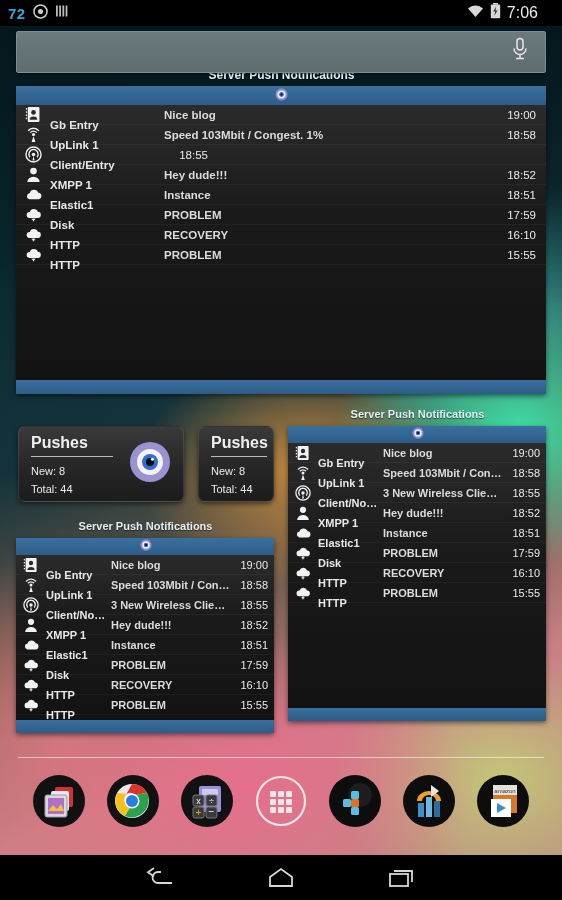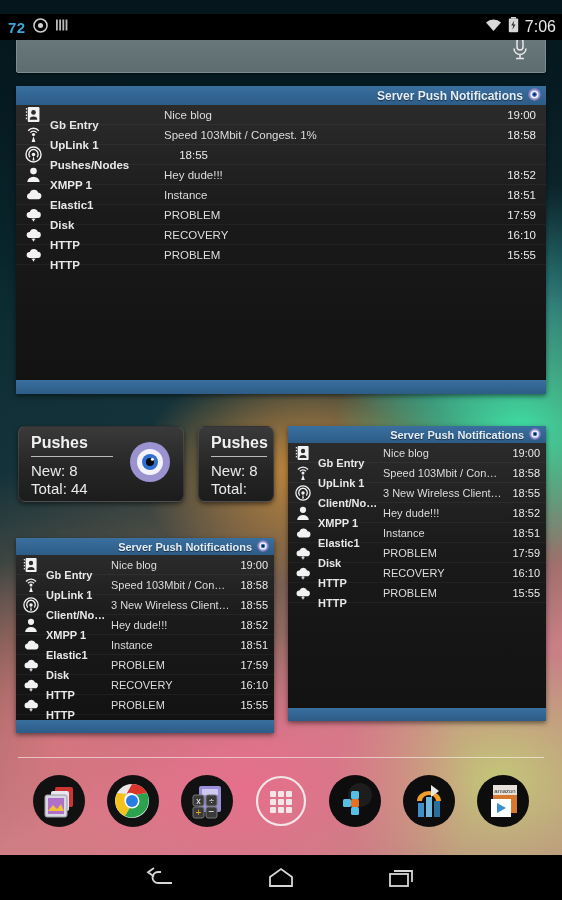--- a/index.html
+++ b/index.html
@@ -23,26 +23,26 @@
       radial-gradient(ellipse 400px 300px at 40px 120px, rgba(10,38,45,1) 0%, rgba(10,38,45,0) 70%),
       linear-gradient(160deg,#08252c 0%, #0a2a30 25%, #15333a 45%, #6a5a4a 62%, #c97f86 80%, #b98a80 100%);
   }
   #wallpaper::after{
     content:""; position:absolute; left:0; top:0; right:0; height:300px;
     background:linear-gradient(180deg, rgba(4,20,26,.92) 0%, rgba(5,24,30,.55) 55%, rgba(5,24,30,0) 100%);
   }
 
   
   #statusbar{
-    position:absolute; left:0; top:14px; width:562px; height:26px;
+    position:absolute; left:0; top:0; width:562px; height:26px;
     background:#000; display:flex; align-items:center; z-index:40;
   }
   .sb-left{ display:flex; align-items:center; gap:7px; padding-left:8px; }
   .sb-num{ color:#3da4d8; font-size:15px; font-weight:bold; letter-spacing:.5px;}
-  .sb-right{ margin-left:auto; display:flex; align-items:center; gap:6px; padding-right:6px; }
+  .sb-right{ margin-left:auto; display:flex; align-items:center; gap:6px; padding-right:24px; }
   .sb-time{ color:#e9e9e9; font-size:16px; }
 
   
   #searchbar{
     position:absolute; left:16px; top:31px; width:530px; height:42px;
     background:linear-gradient(180deg,#6b7a7c 0%,#5d6d70 100%);
     border:1px solid #7e8d8f; border-radius:2px;
     display:flex; align-items:center; z-index:20;
     box-shadow:0 1px 2px rgba(0,0,0,.5);
   }
@@ -51,38 +51,38 @@
     font-size:27px; color:#f2f2f2; padding-left:16px;
     text-shadow:0 1px 1px rgba(0,0,0,.4); line-height:1;
   }
   #mic{ margin-left:auto; padding-right:16px; }
 
   
   .npw{ position:absolute; z-index:15; box-shadow:0 2px 5px rgba(0,0,0,.5); }
   .npw-head{
     background:linear-gradient(180deg,#3a6f9e 0%,#2d5c87 100%);
     display:flex; align-items:center; justify-content:flex-end;
-    padding:0 5px 0 6px; gap:5px;
+    padding:0 5px 0 6px; gap:5px;flex-direction:column;
   }
   .npw-title{
     color:#e4eef6; font-weight:bold; white-space:nowrap;
     text-shadow:0 1px 1px rgba(0,0,0,.55);
   }
   .npw-body{
     background:linear-gradient(180deg,#2b2b2b 0%,#1a1a1a 40%,#121212 100%);
     overflow:hidden;
   }
   .npw-foot{ background:linear-gradient(180deg,#3a6f9e 0%,#2d5c87 100%); }
   .nrow{
     display:flex; align-items:center; white-space:nowrap;
     border-bottom:1px solid rgba(255,255,255,.045);
   }
   .nrow .ic{ flex:0 0 auto; display:flex; align-items:center; justify-content:center; }
   .nrow .src{ flex:0 0 auto; color:#e8e8e8; font-weight:bold; overflow:hidden; text-overflow:ellipsis;margin-top:20px; }
-  .nrow .msg{ flex:1 1 auto; color:#dcdcdc; font-weight:normal; overflow:hidden; text-overflow:ellipsis; }
+  .nrow .msg{ flex:1 1 auto; color:#dcdcdc; font-weight:bold; overflow:hidden; text-overflow:ellipsis; }
   .nrow .tm{ flex:0 0 auto; color:#eaeaea; font-weight:normal; text-align:right; }
 
   
   #npw-top{ left:16px; top:86px; width:530px; }
   #npw-top .npw-head{ height:19px; }
   #npw-top .npw-title{ font-size:12px; }
   #npw-top .npw-body{ height:275px; }
   #npw-top .npw-foot{ height:14px; }
   #npw-top .nrow{ height:20px; padding:0 10px 0 4px; }
   #npw-top .nrow .ic{ width:26px; }
@@ -117,21 +117,21 @@
   
   .pushw{
     position:absolute; z-index:15;
     background:linear-gradient(180deg,#3a3a3a 0%,#262626 55%,#1c1c1c 100%);
     border-radius:7px; border:1px solid rgba(255,255,255,.10);
     box-shadow:0 2px 5px rgba(0,0,0,.55);
     padding:7px 10px 8px 12px; overflow:hidden;
   }
   .pushw .ptitle{ color:#f0f0f0; font-size:16px; font-weight:bold; }
   .pushw .prule{ height:1px; background:rgba(235,235,235,.75); margin:4px 0 5px 0; }
-  .pushw .pline{ color:#eaeaea; font-size:15px; line-height:18px; }
+  .pushw .pline{ color:#eaeaea; font-size:11px; line-height:18px; }
   #push-big{ left:18px; top:426px; width:166px; height:76px; }
   #push-big .prule{ width:82px; }
   #push-small{ left:198px; top:426px; width:76px; height:76px; }
   #push-small .prule{ width:56px; }
   #push-eye{ position:absolute; right:12px; top:14px; }
 
   
   #dock-divider{
     position:absolute; left:18px; top:757px; width:526px; height:1px;
     background:rgba(255,255,255,.55); z-index:16;
@@ -246,21 +246,21 @@
       </div>
       <div class="nrow">
         <span class="ic">
           <svg width="17" height="17" viewBox="0 0 16 16">
             <circle cx="8" cy="8" r="7.1" fill="none" stroke="#f2f2f2" stroke-width="1.3"></circle>
             <path d="M4.6 10.6 A4.6 4.6 0 0 1 8 3.2 A4.6 4.6 0 0 1 11.4 10.6" fill="none" stroke="#f2f2f2" stroke-width="1.3"></path>
             <circle cx="8" cy="8" r="1.7" fill="#f2f2f2"></circle>
             <path d="M7 13.6 L8 9.2 L9 13.6 Z" fill="#f2f2f2"></path>
           </svg>
         </span>
-        <span class="src">Pushes/Nodes</span>
+        <span class="src">Client/Entry</span>
         <span class="tm">18:55</span>
       </div>
       <div class="nrow">
         <span class="ic">
           <svg width="17" height="17" viewBox="0 0 16 16">
             <circle cx="8" cy="4.8" r="3.1" fill="#f2f2f2"></circle>
             <path d="M2.2 15 a5.8 5 0 0 1 11.6 0 z" fill="#f2f2f2"></path>
           </svg>
         </span>
         <span class="src">XMPP 1</span>

